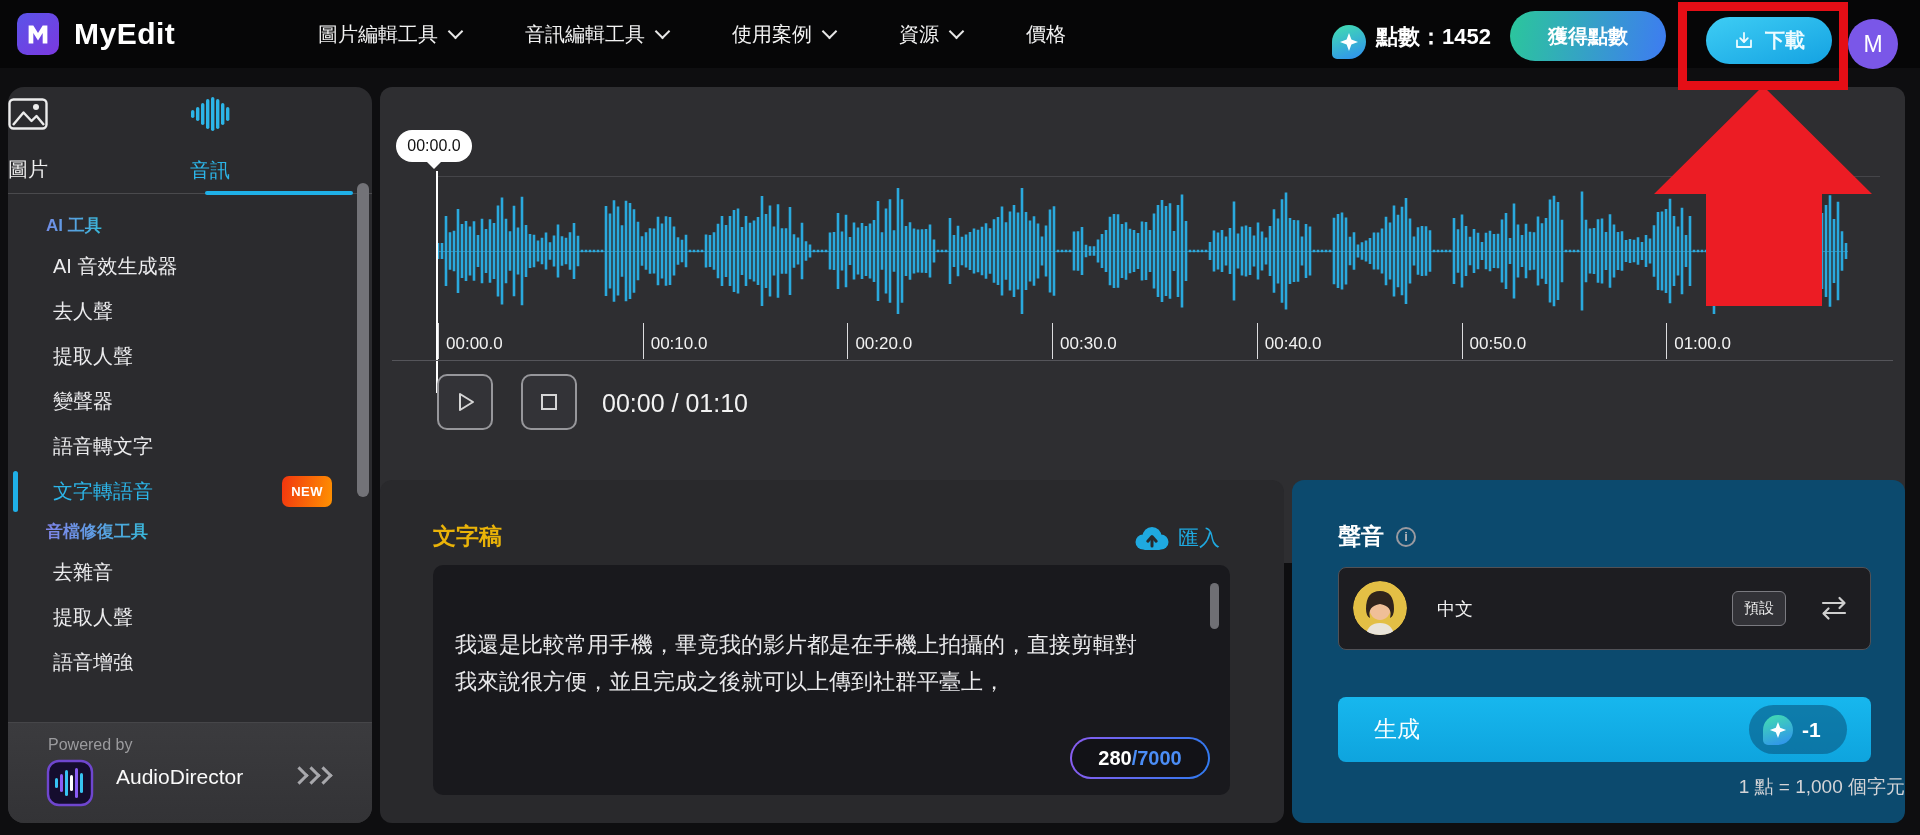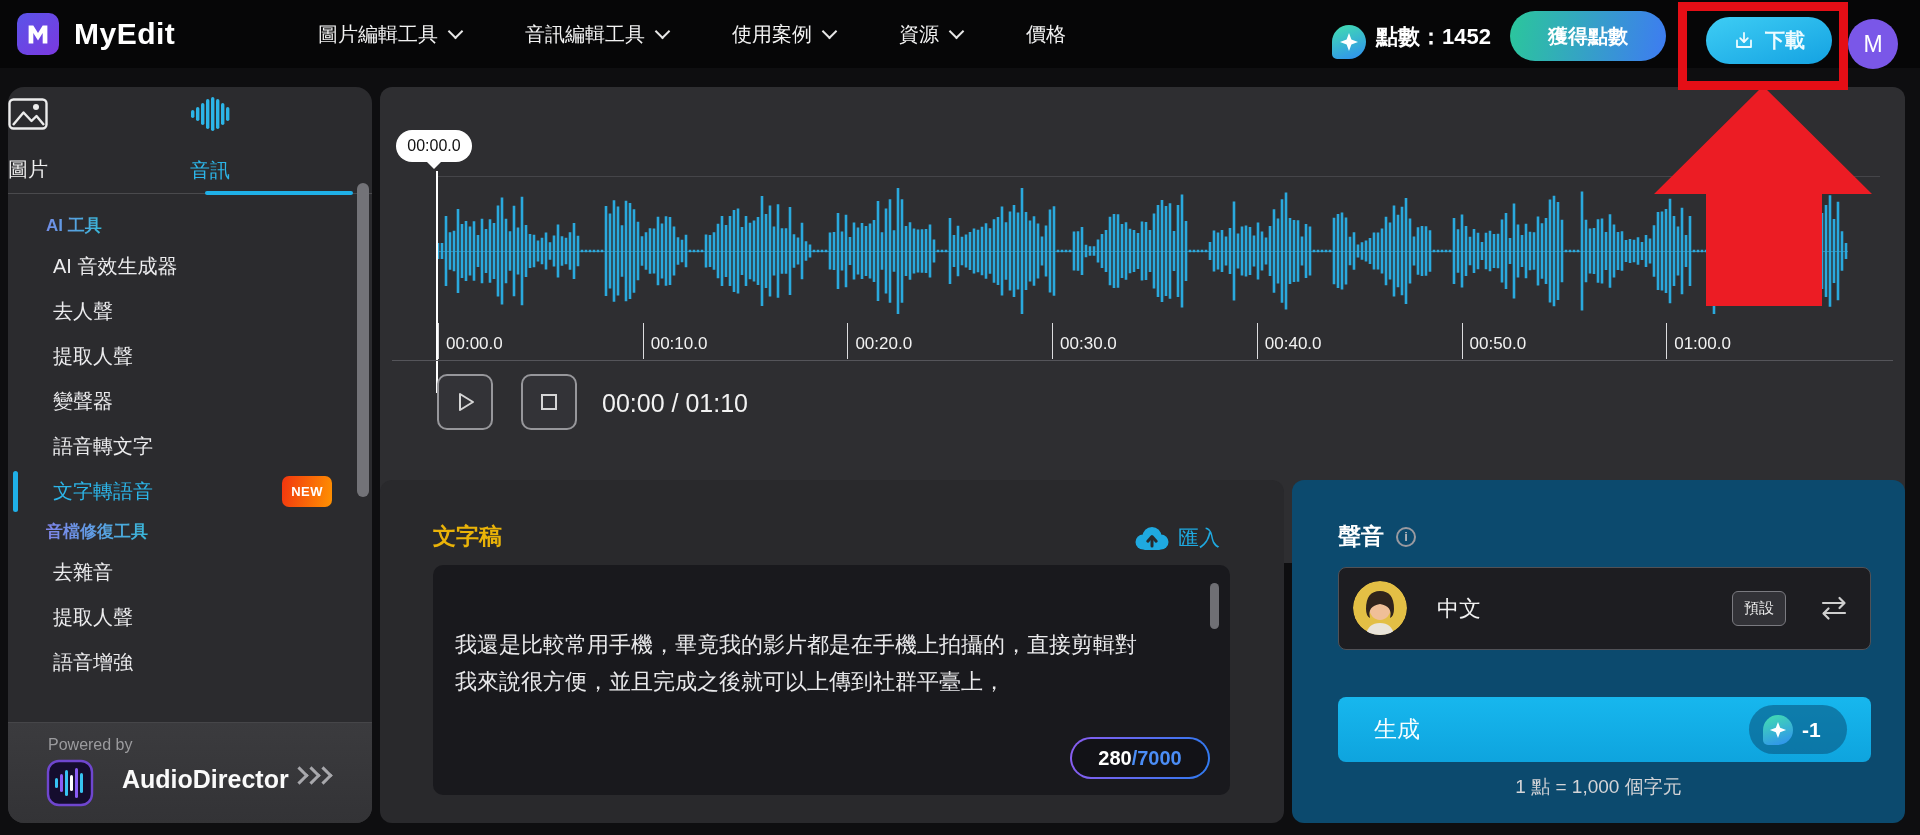--- a/index.html
+++ b/index.html
@@ -45,21 +45,21 @@
              font-size:20px;color:#ececee;cursor:pointer;}
   .side-item.active{color:#2cb5e8;}
   .side-item.active::before{content:"";position:absolute;left:5px;top:2px;width:5px;height:41px;
                             background:#1fb0e8;border-radius:3px;}
   .new-badge{margin-left:auto;margin-right:40px;background:linear-gradient(100deg,#f1350f,#ff9201);
              color:#fff;font-size:13px;font-weight:bold;padding:8px 9px;border-radius:7px;letter-spacing:.5px;}
   .side-footer{left:0;right:0;bottom:0;height:100px;background:linear-gradient(#3b3b3e,#333336);
                border-radius:0 0 16px 16px;border-top:1px solid #464649;}
   .pwd{left:40px;top:13px;font-size:16px;color:#9b9b9e;}
   .ad-icon{left:38px;top:36px;}
-  .ad-name{left:114px;top:42px;font-size:25px;font-weight:700;color:#fafafa;}
+  .ad-name{left:108px;top:42px;font-size:21px;font-weight:400;color:#fafafa;}
   .ad-chev{left:286px;top:46px;display:flex;}
   .ad-chev i{width:10px;height:10px;border-top:3px solid #a8a8ac;border-right:3px solid #a8a8ac;
              transform:rotate(45deg);display:inline-block;margin-left:-1px;}
 
   
   .wave-panel{left:380px;top:87px;width:1525px;height:476px;background:#2e2e31;border-radius:12px;}
   .tooltip{left:16px;top:43px;width:76px;height:32px;background:#fff;border-radius:16px;
            color:#111;font-size:16px;}
   .tooltip::after{content:"";position:absolute;top:100%;left:31px;border:7px solid transparent;border-top-color:#fff;}
   .playhead{left:56px;top:84px;width:2px;height:222px;background:#fff;}
@@ -95,31 +95,31 @@
 
   
   .voice-panel{left:1292px;top:480px;width:613px;height:343px;background:#0c4a6e;border-radius:12px;}
   .vp-title{left:46px;top:41px;display:flex;align-items:center;gap:12px;}
   .vp-title b{font-size:23px;color:#fff;}
   .info{width:20px;height:20px;border:2px solid #9a9aa0;border-radius:50%;font-size:13px;color:#b5b5ba;
         box-sizing:border-box;font-weight:bold;cursor:pointer;}
   .selector{left:46px;top:87px;width:533px;height:83px;background:#1d1d21;border:1px solid #515156;
             border-radius:8px;box-sizing:border-box;cursor:pointer;}
   .v-avatar{left:14px;top:13px;width:54px;height:54px;border-radius:50%;overflow:hidden;}
-  .v-lang{left:98px;top:0;height:81px;display:flex;align-items:center;font-size:22px;color:#f2f2f2;}
+  .v-lang{left:98px;top:0;height:81px;display:flex;align-items:center;font-size:18px;color:#f2f2f2;}
   .v-default{right:84px;top:23px;width:54px;height:35px;background:#323237;border:1px solid #7a7a80;
              border-radius:6px;font-size:15px;color:#ececec;box-sizing:border-box;}
   .v-swap{right:20px;top:26px;cursor:pointer;}
   .btn-gen{left:46px;top:217px;width:533px;height:65px;border-radius:8px;cursor:pointer;
            background:linear-gradient(180deg,#17b7ee,#0ea4de);display:flex;align-items:center;}
   .gen-label{margin-left:36px;font-size:23px;color:#f6feff;}
   .gen-badge{margin-left:auto;margin-right:24px;height:49px;min-width:98px;border-radius:25px;
              background:rgba(9,90,132,.62);display:flex;align-items:center;gap:9px;padding:0 14px;
              color:#fff;font-size:21px;font-weight:bold;box-sizing:border-box;}
-  .vp-note{left:0;top:294px;width:100%;text-align:center;font-size:19px;color:#d4d4d7;}
+  .vp-note{left:0;top:294px;width:100%;text-align:right;font-size:19px;color:#d4d4d7;}
 </style>
 </head>
 <body>
 
 <div class="stage">
 
   <div class="abs hdr">
     <div class="abs logo flexc">
       <svg width="30" height="30" viewBox="0 0 32 32">
         <path d="M6 26 V7 h5 l5 8 5-8 h5 v19 h-5 V15 l-5 8 -5-8 v11 z" fill="#ffffff"></path>

